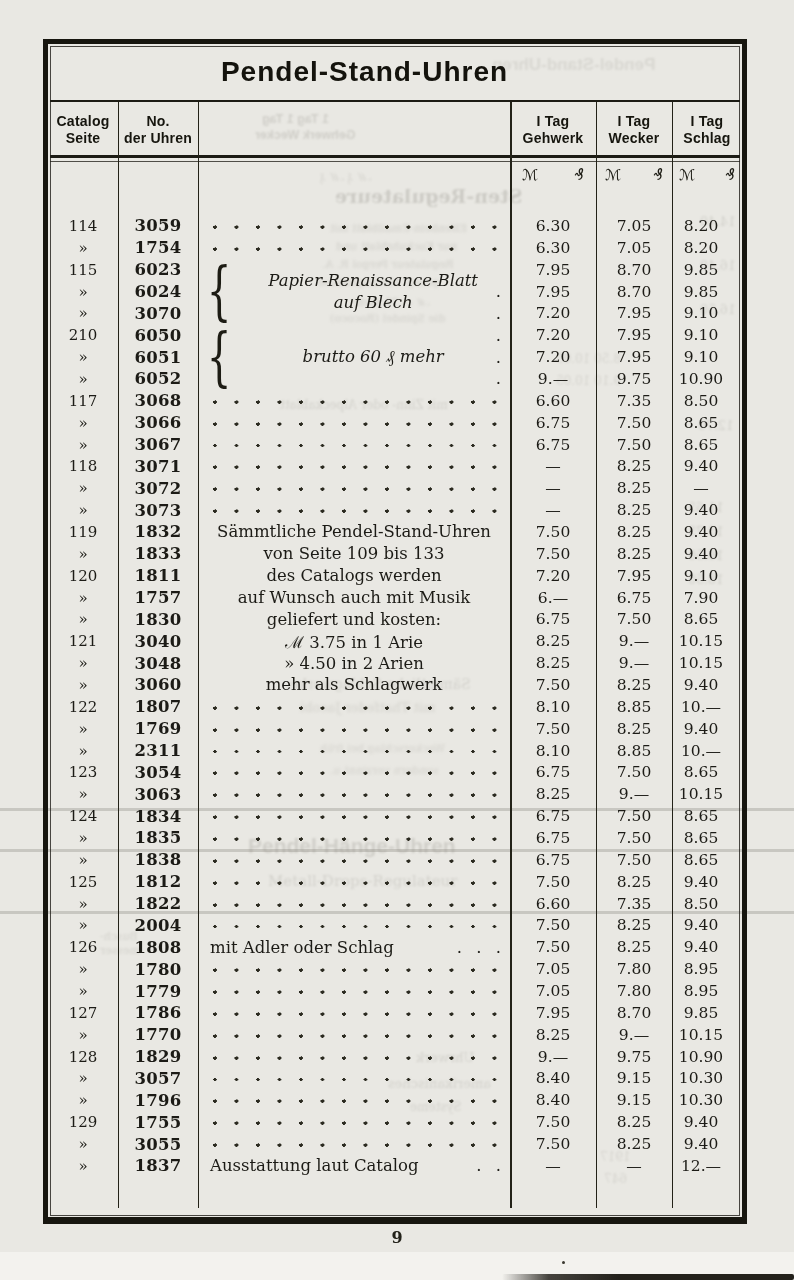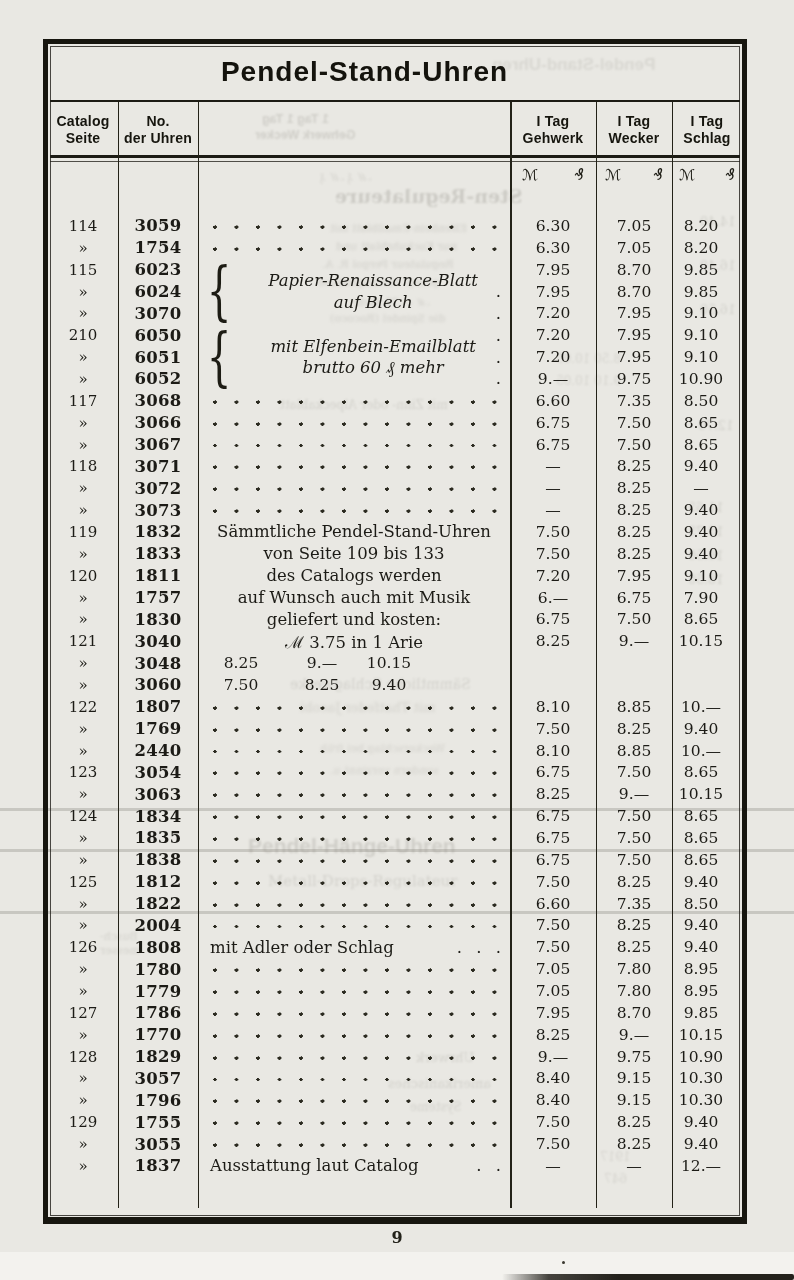--- a/index.html
+++ b/index.html
@@ -412,27 +412,33 @@
         <div class="c-desc">
           <div class="txt ac">ℳ 3.75 in 1 Arie</div>
         </div>
         <div class="c-price">8.25</div>
         <div class="c-price pw">9.—</div>
         <div class="c-price ps">10.15</div>
       </div>
       <div class="row">
         <div class="c-cat">»</div>
         <div class="c-no">3048</div>
+        <div class="c-desc">
+          <div class="txt ac">»  4.50 in 2 Arien</div>
+        </div>
         <div class="c-price">8.25</div>
         <div class="c-price pw">9.—</div>
         <div class="c-price ps">10.15</div>
       </div>
       <div class="row">
         <div class="c-cat">»</div>
         <div class="c-no">3060</div>
+        <div class="c-desc">
+          <div class="txt ac">mehr als Schlagwerk</div>
+        </div>
         <div class="c-price">7.50</div>
         <div class="c-price pw">8.25</div>
         <div class="c-price ps">9.40</div>
       </div>
       <div class="row">
         <div class="c-cat">122</div>
         <div class="c-no">1807</div>
         <div class="c-desc">
           <div class="dots"></div>
         </div>
@@ -445,21 +451,21 @@
         <div class="c-no">1769</div>
         <div class="c-desc">
           <div class="dots"></div>
         </div>
         <div class="c-price">7.50</div>
         <div class="c-price pw">8.25</div>
         <div class="c-price ps">9.40</div>
       </div>
       <div class="row">
         <div class="c-cat">»</div>
-        <div class="c-no">2440</div>
+        <div class="c-no">2311</div>
         <div class="c-desc">
           <div class="dots"></div>
         </div>
         <div class="c-price">8.10</div>
         <div class="c-price pw">8.85</div>
         <div class="c-price ps">10.—</div>
       </div>
       <div class="row">
         <div class="c-cat">123</div>
         <div class="c-no">3054</div>
@@ -655,21 +661,20 @@
       <div class="group" style="top: 43.72px; height: 65.58px;">
         <span class="brace">{</span>
         <div class="glines">
           <div>Papier-Renaissance-Blatt</div>
           <div>auf Blech</div>
         </div>
       </div>
       <div class="group" style="top: 109.3px; height: 65.58px;">
         <span class="brace">{</span>
         <div class="glines">
-          <div>mit Elfenbein-Emailblatt</div>
           <div>brutto 60 ₰ mehr</div>
         </div>
       </div>
     </div>
 
   <div class="pagenum">9</div>
   <div class="below-paper"></div>
   <div class="edge-bar"></div>
   <div class="speck"></div>
 

